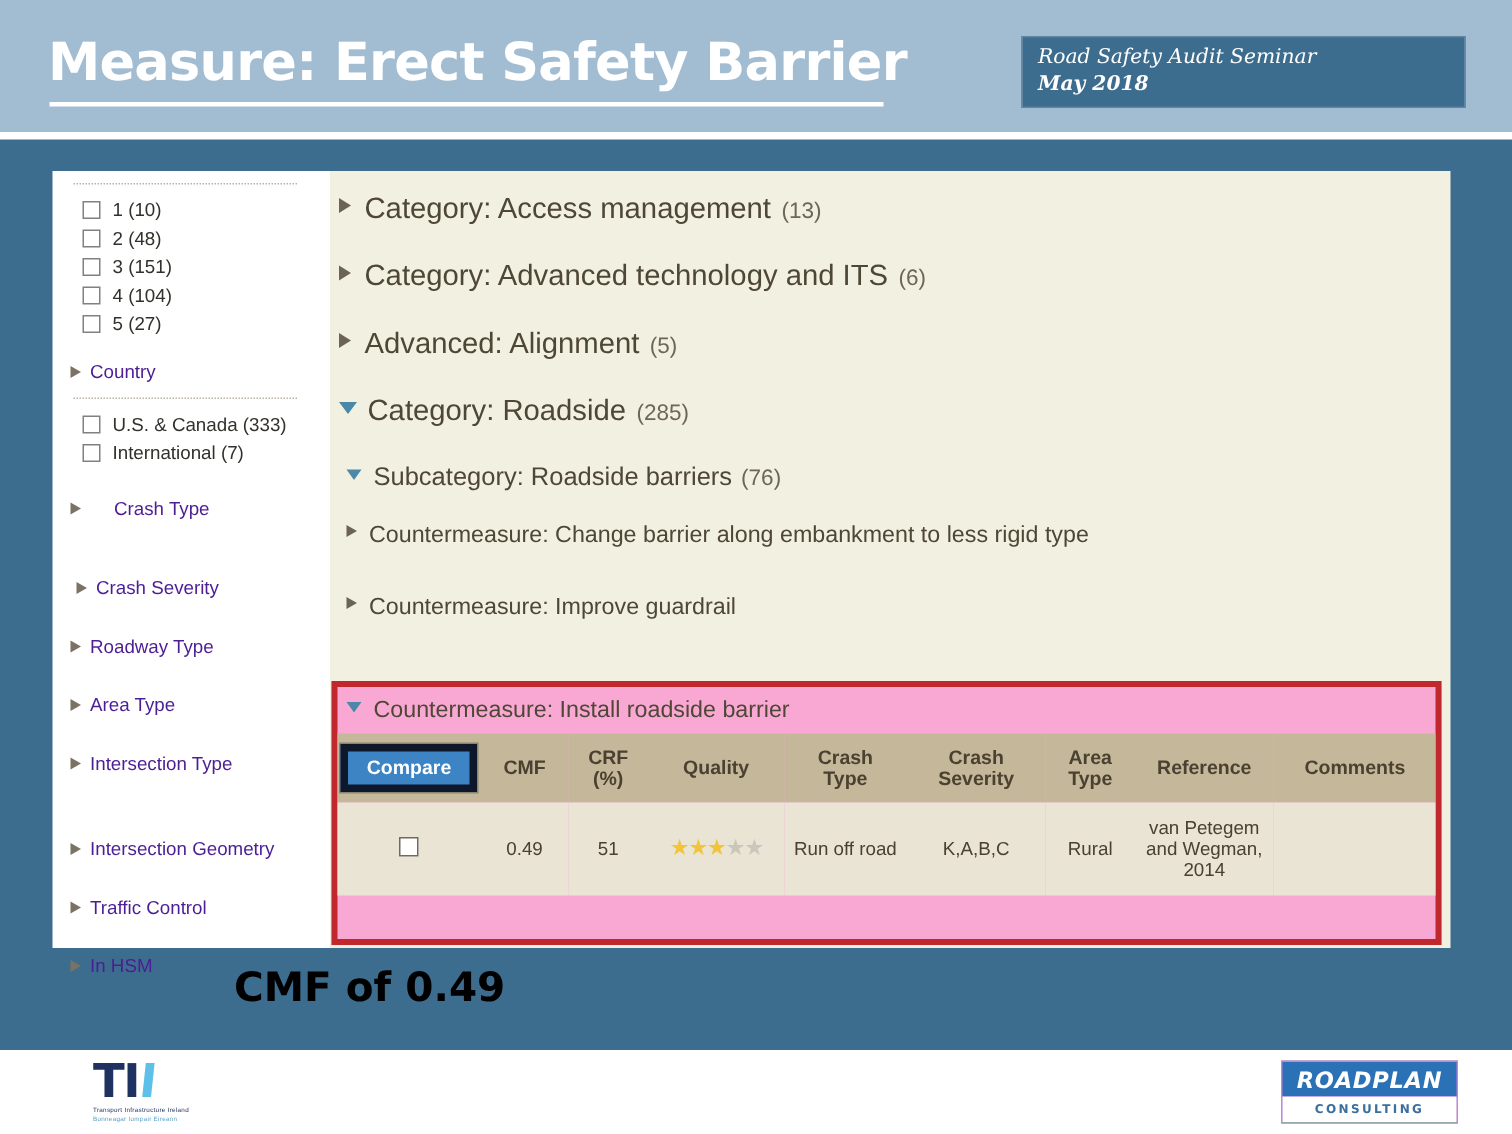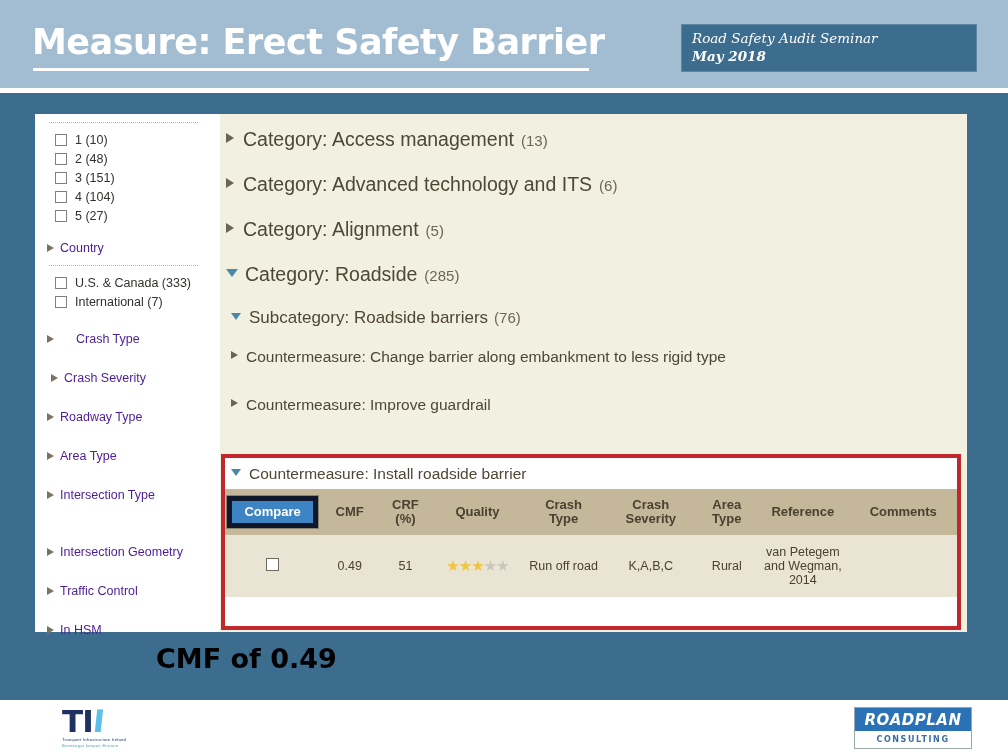--- a/index.html
+++ b/index.html
@@ -168,21 +168,21 @@
   .cm-text {
     font-size: 15.5px; color: #4f4736;
     white-space: nowrap;
   }
 
   
   .redbox {
     position: absolute; left: 1px; top: 340px;
     width: 740px; height: 176px;
     border: 4px solid #c0282d;
-    background: #ffffff;
+    background: #f9a8d4;
   }
   .redbox-head {
     display: flex; align-items: baseline;
     padding: 7px 0 0 6px; height: 31px;
   }
   .redbox-head .cm-text { font-size: 15.5px; }
 
   
   .tbl { width: 100%; border-collapse: collapse; table-layout: fixed; }
   .tbl thead tr { background: #c4b79a; }
@@ -331,21 +331,21 @@
     </div>
     <div class="chk-row">
       <span class="chkbox"></span>
       <span class="chk-label">International (7)</span>
     </div>
 
     <div class="filter-group" style="margin-top:17px;gap:16px;">
       <span class="tri-right"></span>
       <span class="filter-label">Crash Type</span>
     </div>
-    <div class="filter-group" style="margin-top:17px;padding-left:16px;">
+    <div class="filter-group" style="margin-top:31px;padding-left:16px;">
       <span class="tri-right"></span>
       <span class="filter-label">Crash Severity</span>
     </div>
     <div class="filter-group" style="margin-top:17px;">
       <span class="tri-right"></span>
       <span class="filter-label">Roadway Type</span>
     </div>
     <div class="filter-group" style="margin-top:17px;">
       <span class="tri-right"></span>
       <span class="filter-label">Area Type</span>
@@ -377,21 +377,21 @@
     </div>
 
     <div class="cat-row">
       <span class="cat-arrow-r"></span>
       <span class="cat-text">Category: Advanced technology and ITS</span>
       <span class="cat-count">(6)</span>
     </div>
 
     <div class="cat-row">
       <span class="cat-arrow-r"></span>
-      <span class="cat-text">Category: Alignment</span>
+      <span class="cat-text">Advanced: Alignment</span>
       <span class="cat-count">(5)</span>
     </div>
 
     <div class="cat-row">
       <span class="cat-arrow-d"></span>
       <span class="cat-text">Category: Roadside</span>
       <span class="cat-count">(285)</span>
     </div>
 
     <div class="subcat-row">

